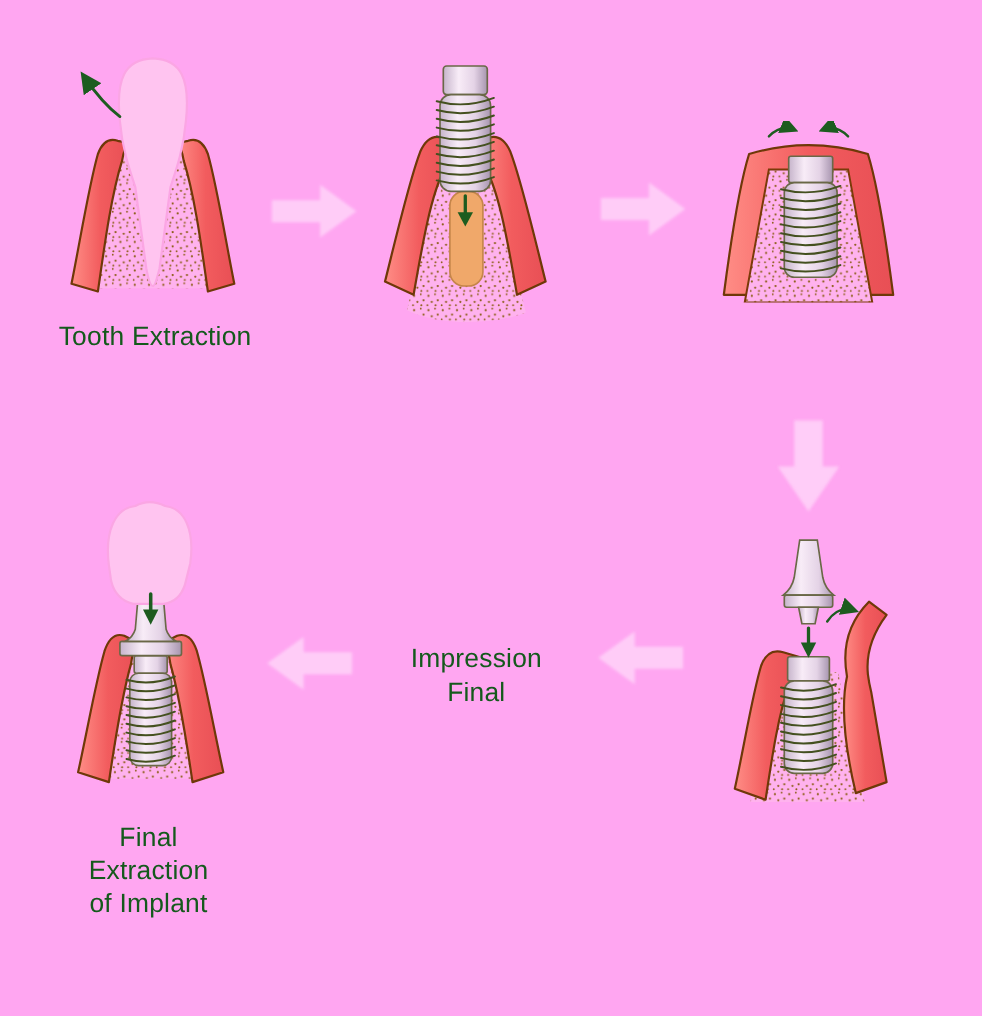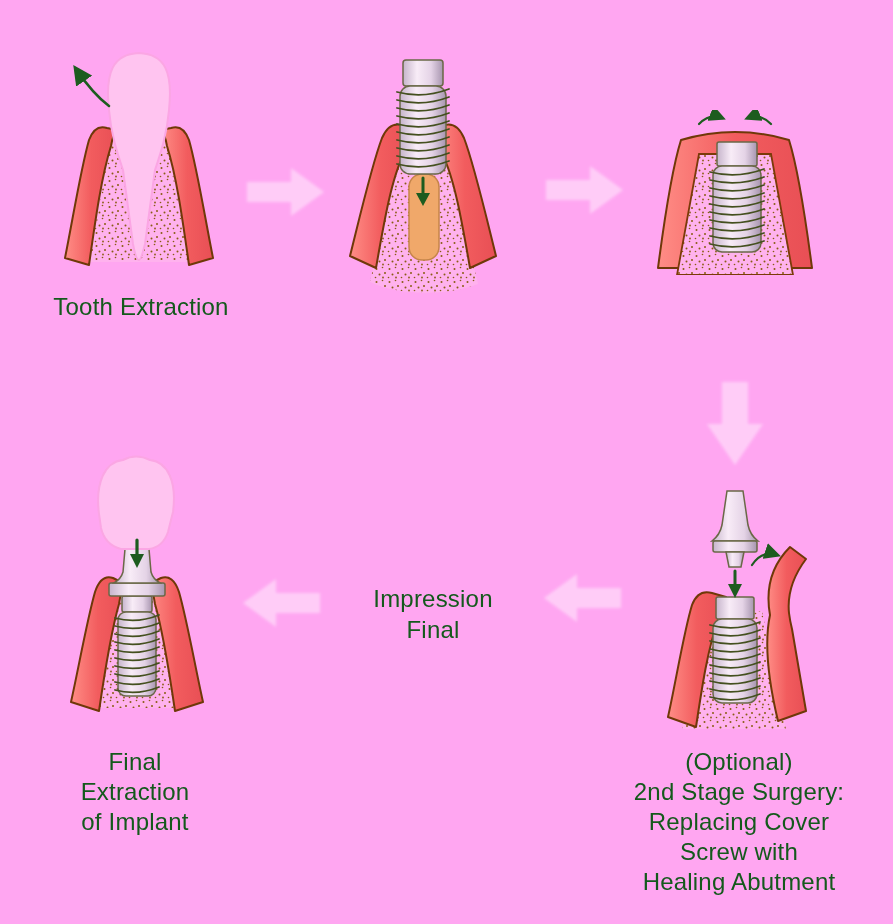--- a/index.html
+++ b/index.html
@@ -144,25 +144,20 @@
     </g>
     <g>
       <path class="metal" d="M77,6 L93,6 L98,40 Q100,50 108,56 L62,56 Q70,50 72,40 Z"></path>
       <rect class="metal" x="63" y="56" width="44" height="11" rx="2"></rect>
       <path class="metal" d="M76,67 L94,67 L91,82 L79,82 Z"></path>
     </g>
     <path class="ann" style="stroke-width:3" d="M85,86 L85,100"></path>
     <polygon class="annfill" points="78,99 92,99 85,113"></polygon>
     <path class="ann" style="stroke-width:2.2" d="M102,80 Q112,65 127,70" marker-end="url(#ah)"></path>
   </svg>
-  <div class="cap" style="left:606px;top:747px;width:266px">(Optional)
-2nd Stage Surgery:
-Replacing Cover
-Screw with
-Healing Abutment</div>
 
   <svg class="flow" style="left:543px;top:572px" width="78" height="52" viewBox="0 0 78 52">
     <polygon points="78,16 34,16 34,2 1,26 34,50 34,36 78,36"></polygon>
   </svg>
 
   <div class="cap" style="left:303px;top:583px;width:260px;line-height:31px">Impression
 Final</div>
 
   <svg class="flow" style="left:242px;top:577px" width="78" height="52" viewBox="0 0 78 52">
     <polygon points="78,16 34,16 34,2 1,26 34,50 34,36 78,36"></polygon>

